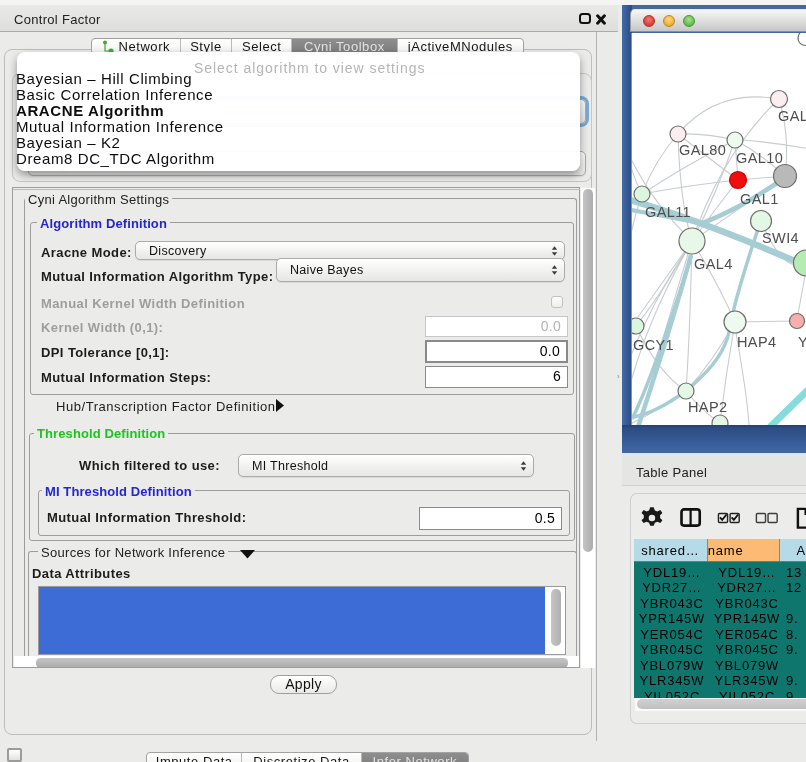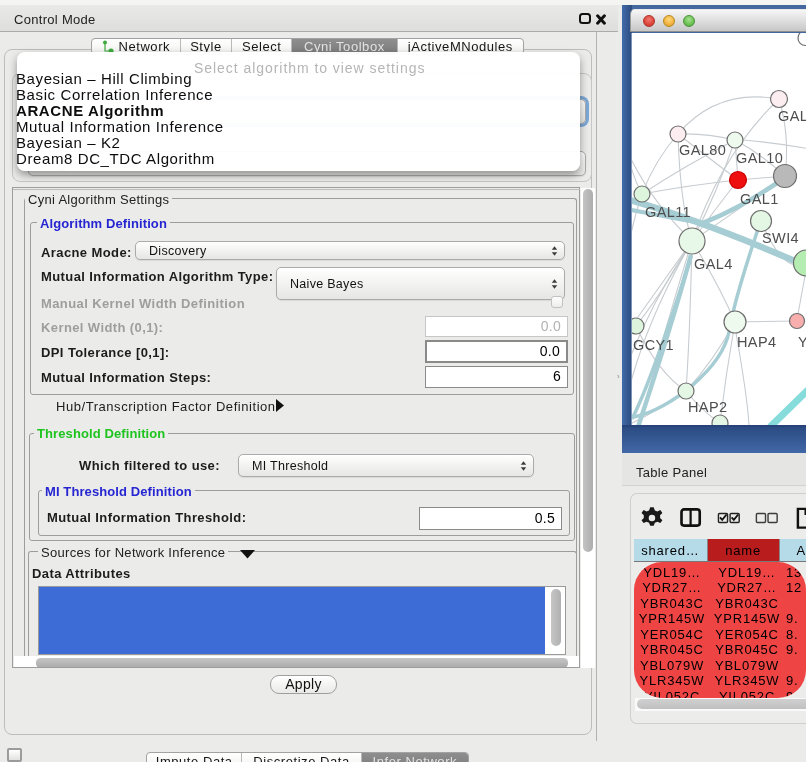--- a/index.html
+++ b/index.html
@@ -23,21 +23,21 @@
 </style>
 </head>
 <body>
 <div id="root">
 
   <div class="abs" style="left:0; top:0; width:622px; height:762px; background:#ebebea;"></div>
   <div class="abs" style="left:0; top:0; width:806px; height:5px; background:#f4f4f2; z-index:5;"></div>
   <div class="abs" style="left:3px; top:0; width:1px; height:5px; background:#8a8a8a;"></div>
 
   <div class="abs" style="left:0; top:5px; width:618px; height:27px; background:linear-gradient(#e9e9e7,#dededc); border-bottom:1px solid #ababab;"></div>
-  <div class="abs" style="left:14px; top:12px; font-size:13px; color:#222; letter-spacing:0.3px;">Control Mode</div>
+  <div class="abs" style="left:14px; top:12px; font-size:13px; color:#222; letter-spacing:0.3px;">Control Factor</div>
   <div class="abs" style="left:579px; top:13px; width:11.5px; height:11px; border:2.2px solid #111; border-radius:3.5px;"></div>
   <svg class="abs" style="left:596px; top:14px;" width="10" height="11" viewBox="0 0 10 11">
       <path d="M1.6 1.8 L8.4 9.2 M8.4 1.8 L1.6 9.2" stroke="#111" stroke-width="3" stroke-linecap="round"></path>
     </svg>
 
   <div class="abs" style="left:596px; top:32px; width:1px; height:709px; background:#b2b2b2;"></div>
 
   <div class="abs" style="left:4px; top:49px; width:588px; height:686px; border:1px solid #bdbdbd; border-radius:8px; background:#ebebea;"></div>
   <div class="abs" style="left:12px; top:73px; width:580px; height:109px; border:1px solid #c6c6c6; border-radius:8px;"></div>
 
@@ -75,21 +75,21 @@
   <div class="blbl" style="left:41px; top:245px;">Aracne Mode:</div>
   <div class="combo" style="left:135px; top:241px; width:430px; height:19px;">
     <span class="ctext">Discovery</span>
     <svg class="spin" viewBox="0 0 9 12">
         <path d="M4.5 0 L8 4.5 L1 4.5 Z" fill="#3c3c3c"></path>
         <path d="M4.5 12 L8 7.5 L1 7.5 Z" fill="#3c3c3c"></path>
       </svg>
   </div>
 
   <div class="blbl" style="left:41px; top:269px;">Mutual Information Algorithm Type:</div>
-  <div class="combo" style="left:276px; top:267px; width:289px; height:33px;">
+  <div class="combo" style="left:276px; top:258px; width:289px; height:24px;">
     <span class="ctext">Naive Bayes</span>
     <svg class="spin" viewBox="0 0 9 12">
         <path d="M4.5 0 L8 4.5 L1 4.5 Z" fill="#3c3c3c"></path>
         <path d="M4.5 12 L8 7.5 L1 7.5 Z" fill="#3c3c3c"></path>
       </svg>
   </div>
 
   <div class="blbl" style="left:41px; top:296px; color:#9e9e9e;">Manual Kernel Width Definition</div>
   <div class="abs" style="left:551px; top:296px; width:12px; height:12px; border:1px solid #c2c2c2; border-radius:3px; background:linear-gradient(#fdfdfd,#ededeb);"></div>
 
@@ -270,24 +270,24 @@
     </g>
     <path d="M80 13 l2.2 2.4 L86.5 10" stroke="#111" stroke-width="1.8" fill="none"></path>
     <path d="M91.5 13 l2.2 2.4 L98 10" stroke="#111" stroke-width="1.8" fill="none"></path>
     <path d="M157 4.5 h8 l4 4.5 v14 h-12 Z" fill="none" stroke="#111" stroke-width="2.4"></path>
     <path d="M164.5 4.5 v5 h5" fill="none" stroke="#111" stroke-width="2"></path>
   </svg>
 
   <div class="abs" id="tbl" style="left:634px; top:539px; width:172px; height:160px; font-size:13px; letter-spacing:0.8px; color:#000;">
     <div style="display:flex; height:23px; border-bottom:1px solid #777; font-size:13px;">
       <div style="width:76px; background:#b5dae8; border-right:1px solid #888; text-align:center; line-height:23px;">shared…</div>
-      <div style="width:74px; background:#b91c1c; border-right:1px solid #888; text-align:center; line-height:23px;">name</div>
+      <div style="width:74px; background:#fdba74; border-right:1px solid #888; line-height:23px;">name</div>
       <div style="flex:1; background:#b5dae8; line-height:23px; padding-left:17px;">A</div>
     </div>
-    <div style="background:#ef4444; height:136px; overflow:hidden; line-height:15.45px; padding-top:3px;border-radius:28px;">
+    <div style="background:#0f766e; height:136px; overflow:hidden; line-height:15.45px; padding-top:3px;">
       <div style="display:flex;">
           <div style="width:76px;text-align:center;">YDL19…</div>
           <div style="width:74px;text-align:center;">YDL19…</div>
           <div style="flex:1;padding-left:2px;">13</div>
         </div>
       <div style="display:flex;">
           <div style="width:76px;text-align:center;">YDR27…</div>
           <div style="width:74px;text-align:center;">YDR27…</div>
           <div style="flex:1;padding-left:2px;">12</div>
         </div>

